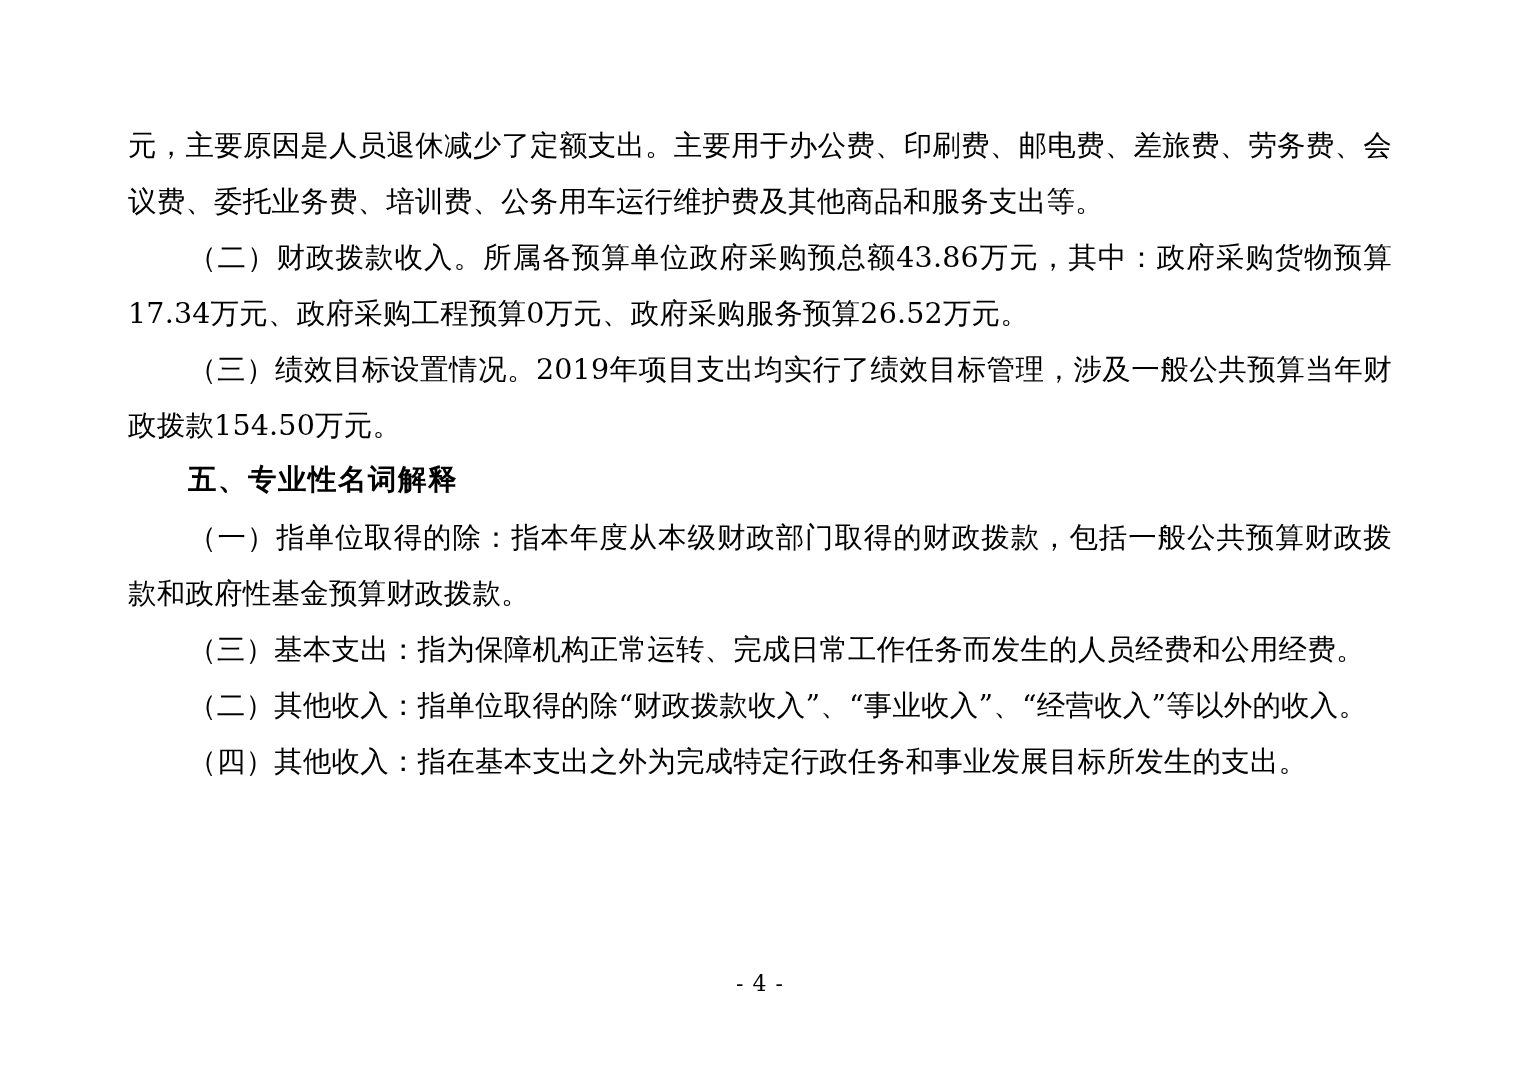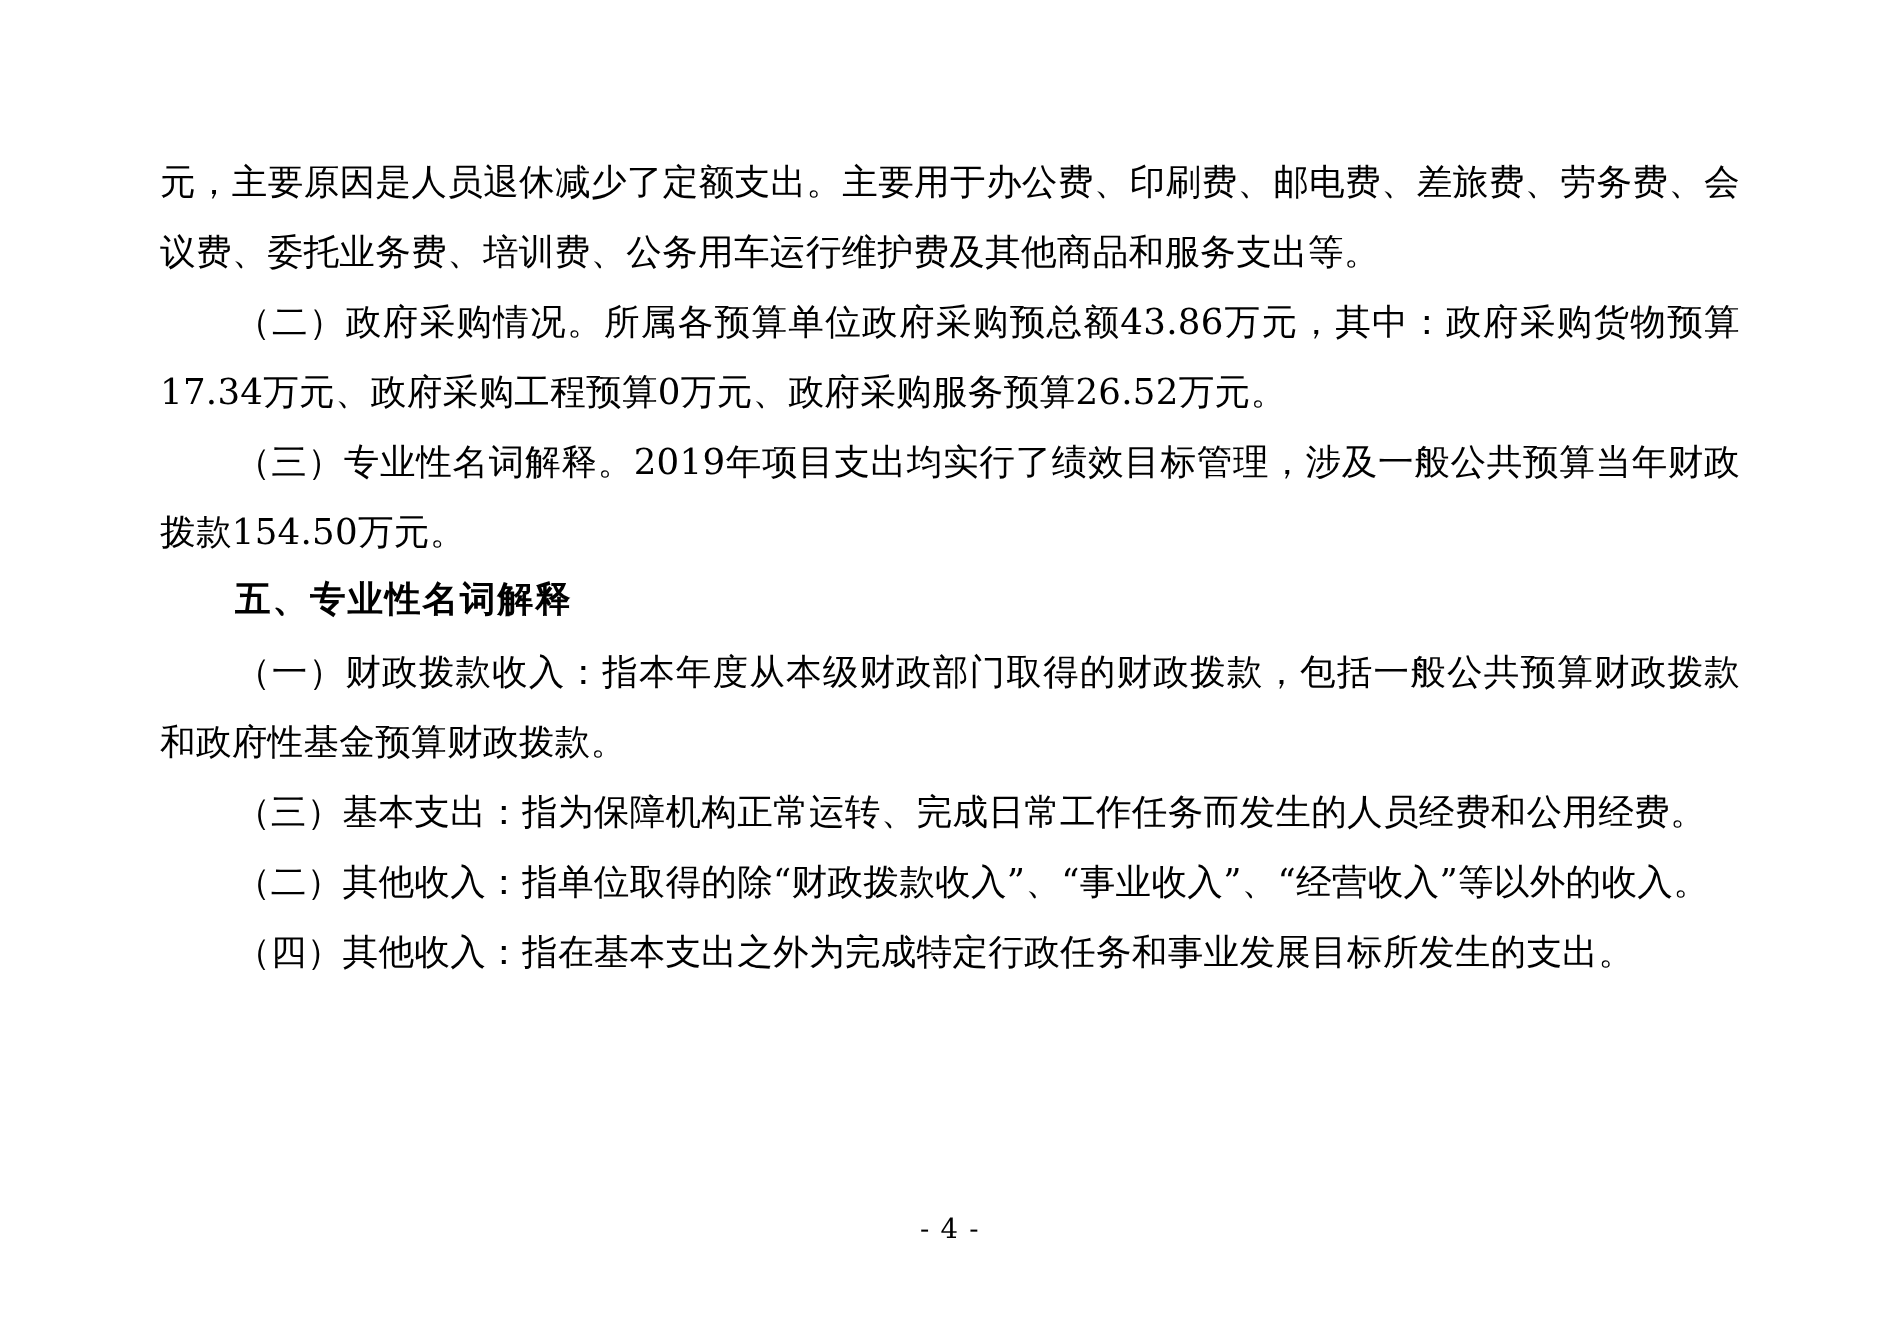--- a/index.html
+++ b/index.html
@@ -57,28 +57,28 @@
   }
 </style>
 </head>
 <body>
 
 <div class="page">
   <div class="doc-body">
 
     <p class="para">元，主要原因是人员退休减少了定额支出。主要用于办公费、印刷费、邮电费、差旅费、劳务费、会议费、委托业务费、培训费、公务用车运行维护费及其他商品和服务支出等。</p>
 
-    <p class="para indent">（二）政府采购情况。所属各预算单位政府采购预总额43.86万元，其中：政府采购货物预算17.34万元、政府采购工程预算0万元、政府采购服务预算26.52万元。</p>
+    <p class="para indent">（二）财政拨款收入。所属各预算单位政府采购预总额43.86万元，其中：政府采购货物预算17.34万元、政府采购工程预算0万元、政府采购服务预算26.52万元。</p>
 
-    <p class="para indent">（三）专业性名词解释。2019年项目支出均实行了绩效目标管理，涉及一般公共预算当年财政拨款154.50万元。</p>
+    <p class="para indent">（三）绩效目标设置情况。2019年项目支出均实行了绩效目标管理，涉及一般公共预算当年财政拨款154.50万元。</p>
 
 
     <p class="heading">五、专业性名词解释</p>
 
-    <p class="para indent">（一）财政拨款收入：指本年度从本级财政部门取得的财政拨款，包括一般公共预算财政拨款和政府性基金预算财政拨款。</p>
+    <p class="para indent">（一）指单位取得的除：指本年度从本级财政部门取得的财政拨款，包括一般公共预算财政拨款和政府性基金预算财政拨款。</p>
 
     <p class="para indent">（三）基本支出：指为保障机构正常运转、完成日常工作任务而发生的人员经费和公用经费。</p>
 
     <p class="para indent">（二）其他收入：指单位取得的除“财政拨款收入”、“事业收入”、“经营收入”等以外的收入。</p>
 
     <p class="para indent">（四）其他收入：指在基本支出之外为完成特定行政任务和事业发展目标所发生的支出。</p>
 
   </div>
 
   <div class="page-number">- 4 -</div>

